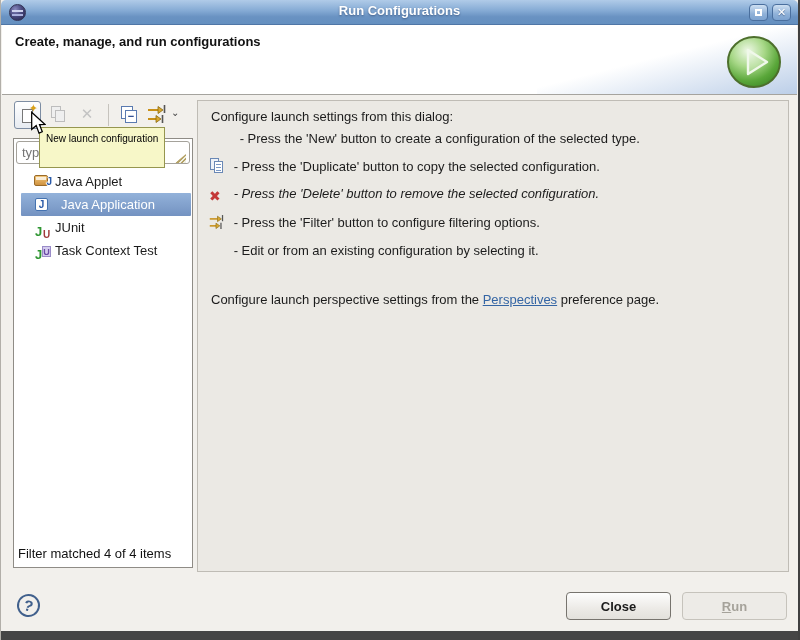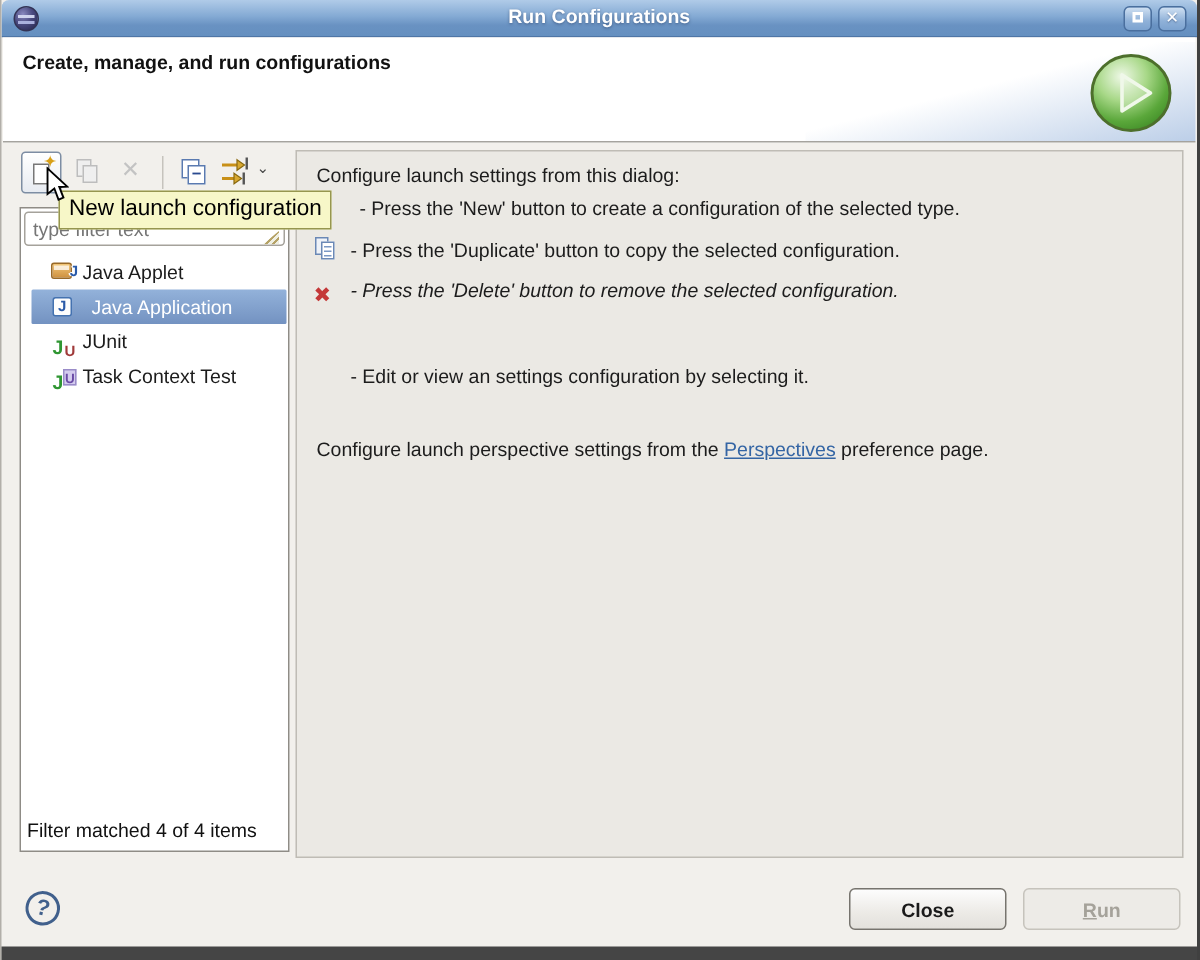--- a/index.html
+++ b/index.html
@@ -50,22 +50,22 @@
     color:#c3c3c3; font-weight:bold; font-size:15px; text-align:center; line-height:20px; }
   .tool-sep { position:absolute; left:95px; top:5px; width:1px; height:22px; background:#c6c3bd; }
   .tool-collapse { position:absolute; left:106px; top:6px; width:22px; height:20px; }
   .col-back { position:absolute; left:2px; top:1px; width:12px; height:13px; border:1px solid #5a7ab0; background:#fff; }
   .col-front { position:absolute; left:6px; top:5px; width:12px; height:13px; border:1px solid #5a7ab0; background:#fff;
     color:#2a4a90; font-size:11px; line-height:11px; text-align:center; font-weight:bold; }
   .tool-filter { position:absolute; left:134px; top:5px; width:24px; height:22px; }
   .tool-chev { position:absolute; left:158px; top:8px; color:#444; font-size:10px; }
 
   
-  .tooltip { position:absolute; left:38px; top:127px; height:26px; line-height:21px; padding:0 6px;
-    background:#f7f7c8; border:1px solid #96964f; color:#000; font-size:15px; z-index:30; white-space:nowrap; }
+  .tooltip { position:absolute; left:38px; top:127px; height:41px; line-height:21px; padding:0 6px;
+    background:#f7f7c8; border:1px solid #96964f; color:#000; font-size:10px; z-index:30; white-space:nowrap; }
   .cursor { position:absolute; left:29px; top:111px; z-index:40; }
 
   
   .left-panel { position:absolute; left:12px; top:138px; width:180px; height:430px;
     background:#fff; border:1px solid #8f8c86; }
   .filter-input { position:absolute; left:2px; top:2px; width:174px; height:23px;
     border:1px solid #a5a29b; border-radius:3px; background:#fff; padding:0 18px 0 5px;
     font-family:inherit; font-size:13px; color:#9a9a9a; }
   .filter-grip { position:absolute; right:6px; top:15px; width:11px; height:9px;
     clip-path:polygon(100% 0, 100% 100%, 0 100%);
@@ -227,23 +227,36 @@
     <div class="rp-row" style="top:57px;">
       <span class="rp-ic">
         <span class="cdup-back"></span><span class="cdup-front"></span>
       </span>
       <span>- Press the 'Duplicate' button to copy the selected configuration.</span>
     </div>
     <div class="rp-row" style="top:85px;font-style:italic;">
       <span class="rp-ic red-x">✖</span>
       <span>- Press the 'Delete' button to remove the selected configuration.</span>
     </div>
+    <div class="rp-row" style="top:113px;">
+      <span class="rp-ic">
+        <svg width="17" height="16" viewBox="0 0 22 20">
+          <line x1="1" y1="6" x2="11" y2="6" stroke="#c89018" stroke-width="2"></line>
+          <polygon points="11,2.5 16,6 11,9.5" fill="#d8a830" stroke="#8a6a10" stroke-width="0.8"></polygon>
+          <line x1="17.5" y1="1" x2="17.5" y2="9" stroke="#555" stroke-width="1.6"></line>
+          <line x1="1" y1="15" x2="9" y2="15" stroke="#c89018" stroke-width="2"></line>
+          <polygon points="9,11.5 14,15 9,18.5" fill="#d8a830" stroke="#8a6a10" stroke-width="0.8"></polygon>
+          <line x1="15.5" y1="11" x2="15.5" y2="19" stroke="#555" stroke-width="1.6"></line>
+        </svg>
+      </span>
+      <span>- Press the 'Filter' button to configure filtering options.</span>
+    </div>
     <div class="rp-row" style="top:141px;">
       <span class="rp-ic blank"></span>
-      <span>- Edit or view an settings configuration by selecting it.</span>
+      <span>- Edit or from an existing configuration by selecting it.</span>
     </div>
 
     <div class="rp-perspective">
       <span>Configure launch perspective settings from the </span><span class="rp-link">Perspectives</span><span> preference page.</span>
     </div>
   </div>
 
   <div class="help-circle">?</div>
   <button class="btn btn-close">Close</button>
   <button class="btn btn-run" disabled="">

